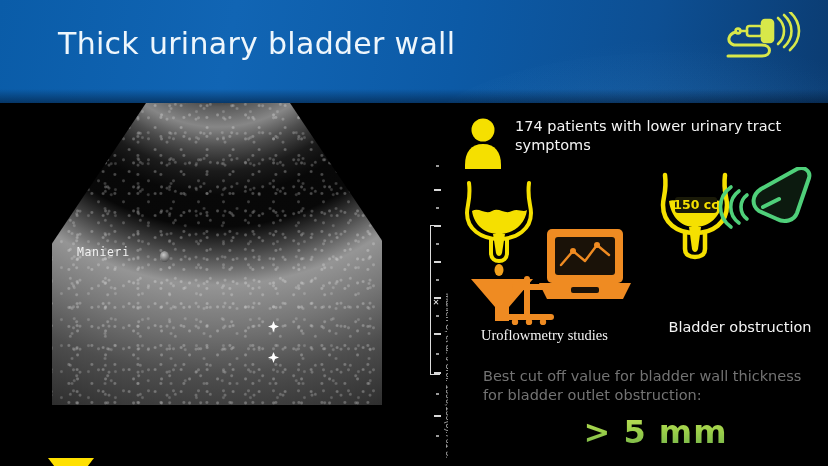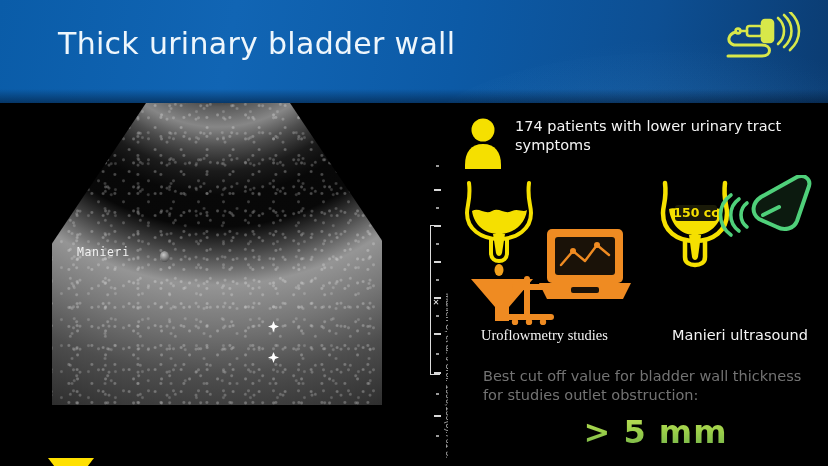--- a/index.html
+++ b/index.html
@@ -271,21 +271,21 @@
     color: #f4f4f4;
     font-size: 14.5px;
     font-family: "DejaVu Sans", sans-serif;
     text-align: center;
     white-space: nowrap;
   }
   #uroflow-caption { margin-top: 2px; margin-left: -6px; font-family: Liberation Serif, serif; }
 
   #bladderus-block {
     position: absolute;
-    left: 196px; top: 72px;
+    left: 196px; top: 64px;
     width: 178px;
   }
   #bladderus-art { width: 176px; height: 150px; display: block; }
   #bladderus-caption { margin-top: 2px; }
 
   
   #conclusion {
     position: absolute;
     left: 28px; top: 264px;
     width: 345px;
@@ -456,26 +456,26 @@
           <text x="45" y="42" text-anchor="middle" font-family="DejaVu Sans, sans-serif" font-size="12.5" font-weight="bold" fill="#f5e000">150 cc</text>
 
           <g fill="none" stroke="#4fd07a" stroke-width="4" stroke-linecap="round" stroke-linejoin="round">
             <path d="M108 44 C100 38, 101 28, 110 22 L146 2 C153 -1, 160 4, 158 11 L146 46 C143 54, 133 56, 126 52 Z" fill="#0c1a0f"></path>
             <path d="M112 40 L128 32"></path>
             <path d="M96 28 C88 34, 88 46, 96 52" stroke-width="3.6"></path>
             <path d="M88 24 C77 32, 77 48, 88 56" stroke-width="3.6"></path>
             <path d="M80 20 C66 30, 66 50, 80 60" stroke-width="3.6"></path>
           </g>
         </svg>
-        <div class="block-caption" id="bladderus-caption">Manieri ultrasound</div>
+        <div class="block-caption" id="bladderus-caption">Bladder obstruction</div>
       </div>
 
       <div id="conclusion">
         <div id="conclusion-text">
           <span>Best cut off value for bladder wall thickness</span><br>
-          <span>for studies outlet obstruction:</span>
+          <span>for bladder outlet obstruction:</span>
         </div>
         <div id="conclusion-value">&gt; 5 mm</div>
       </div>
 
     </div>
   </div>
 </div>
 
 </body></html>

